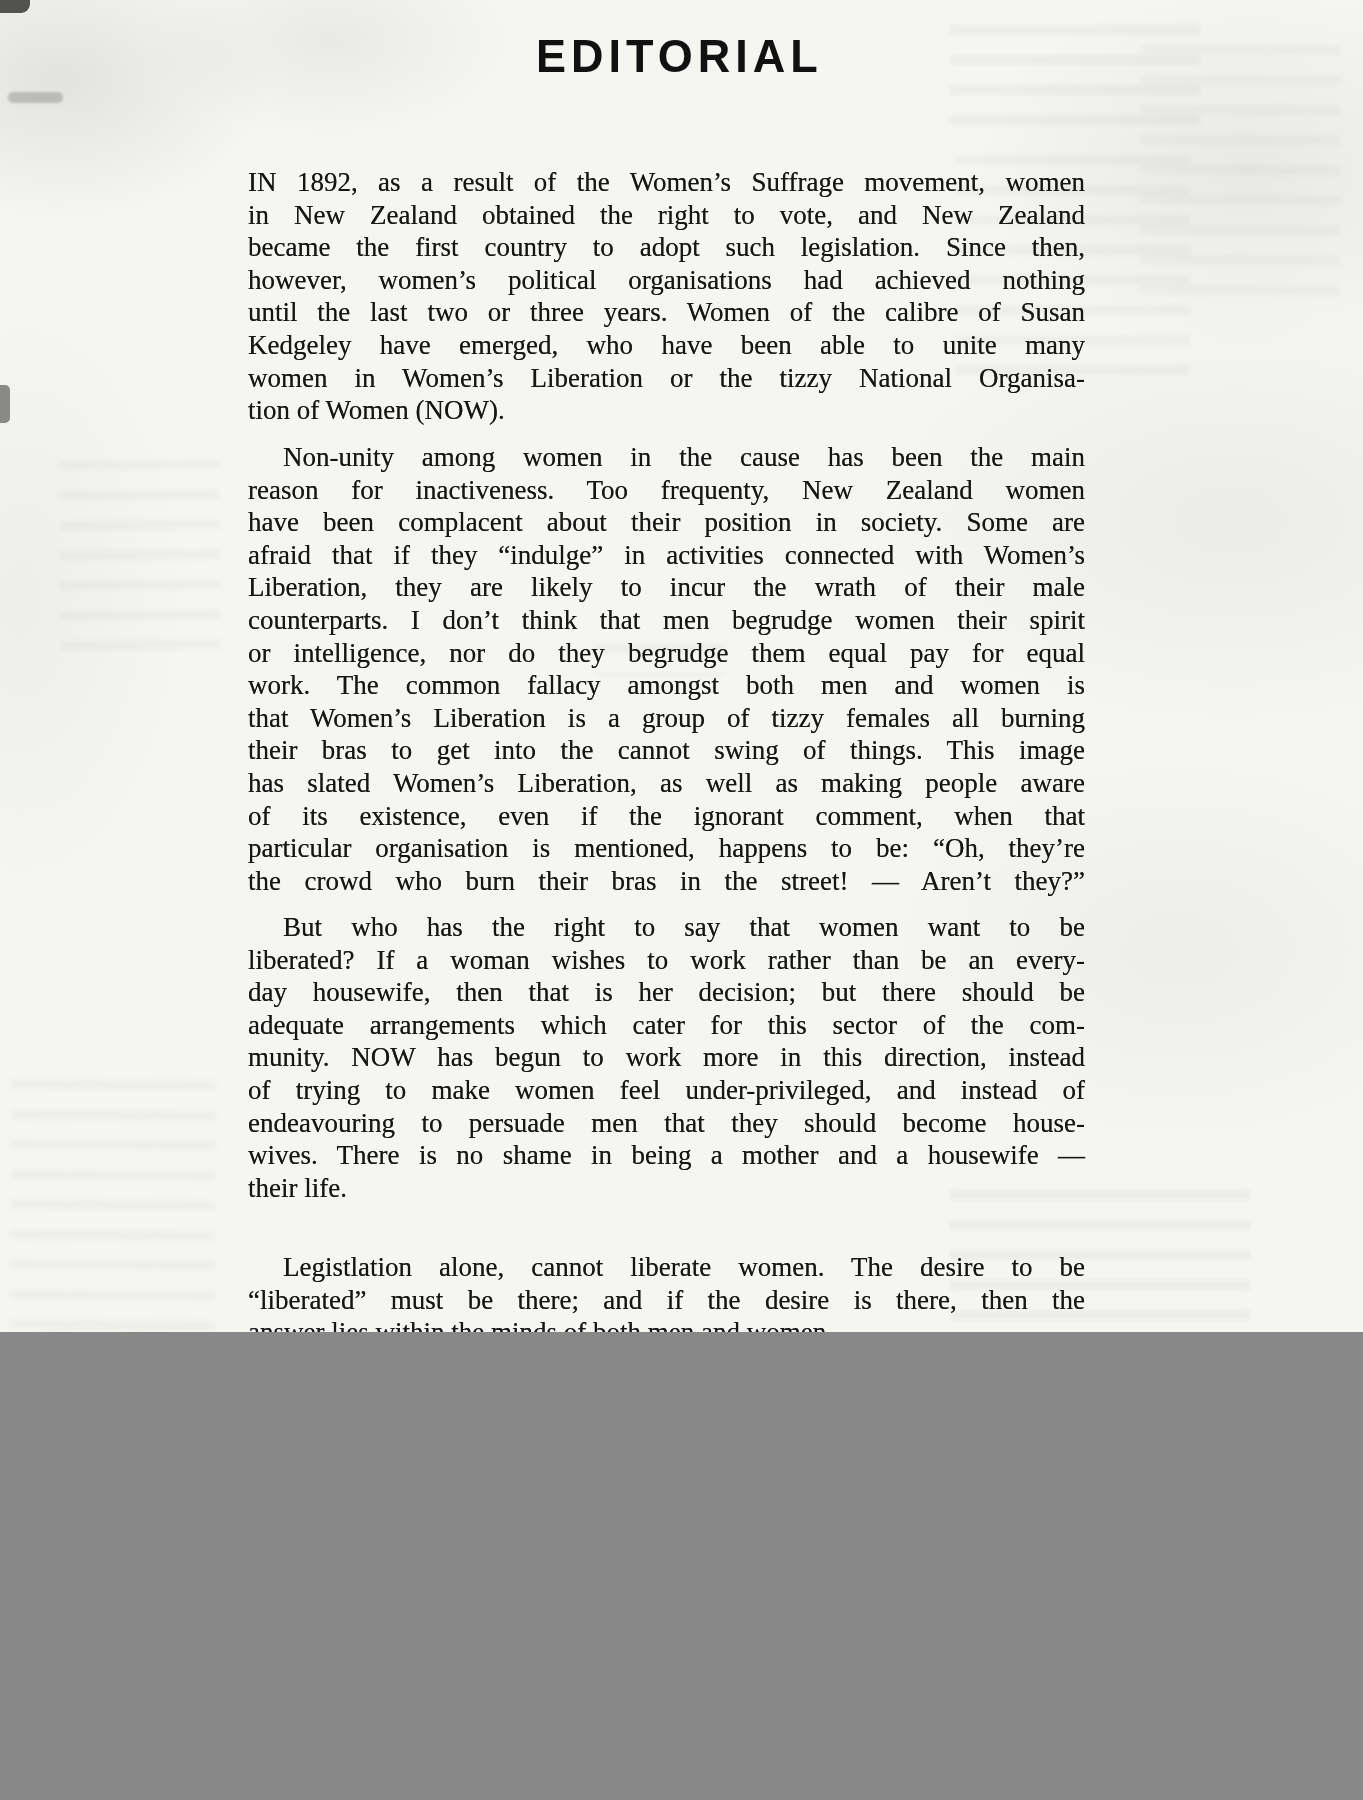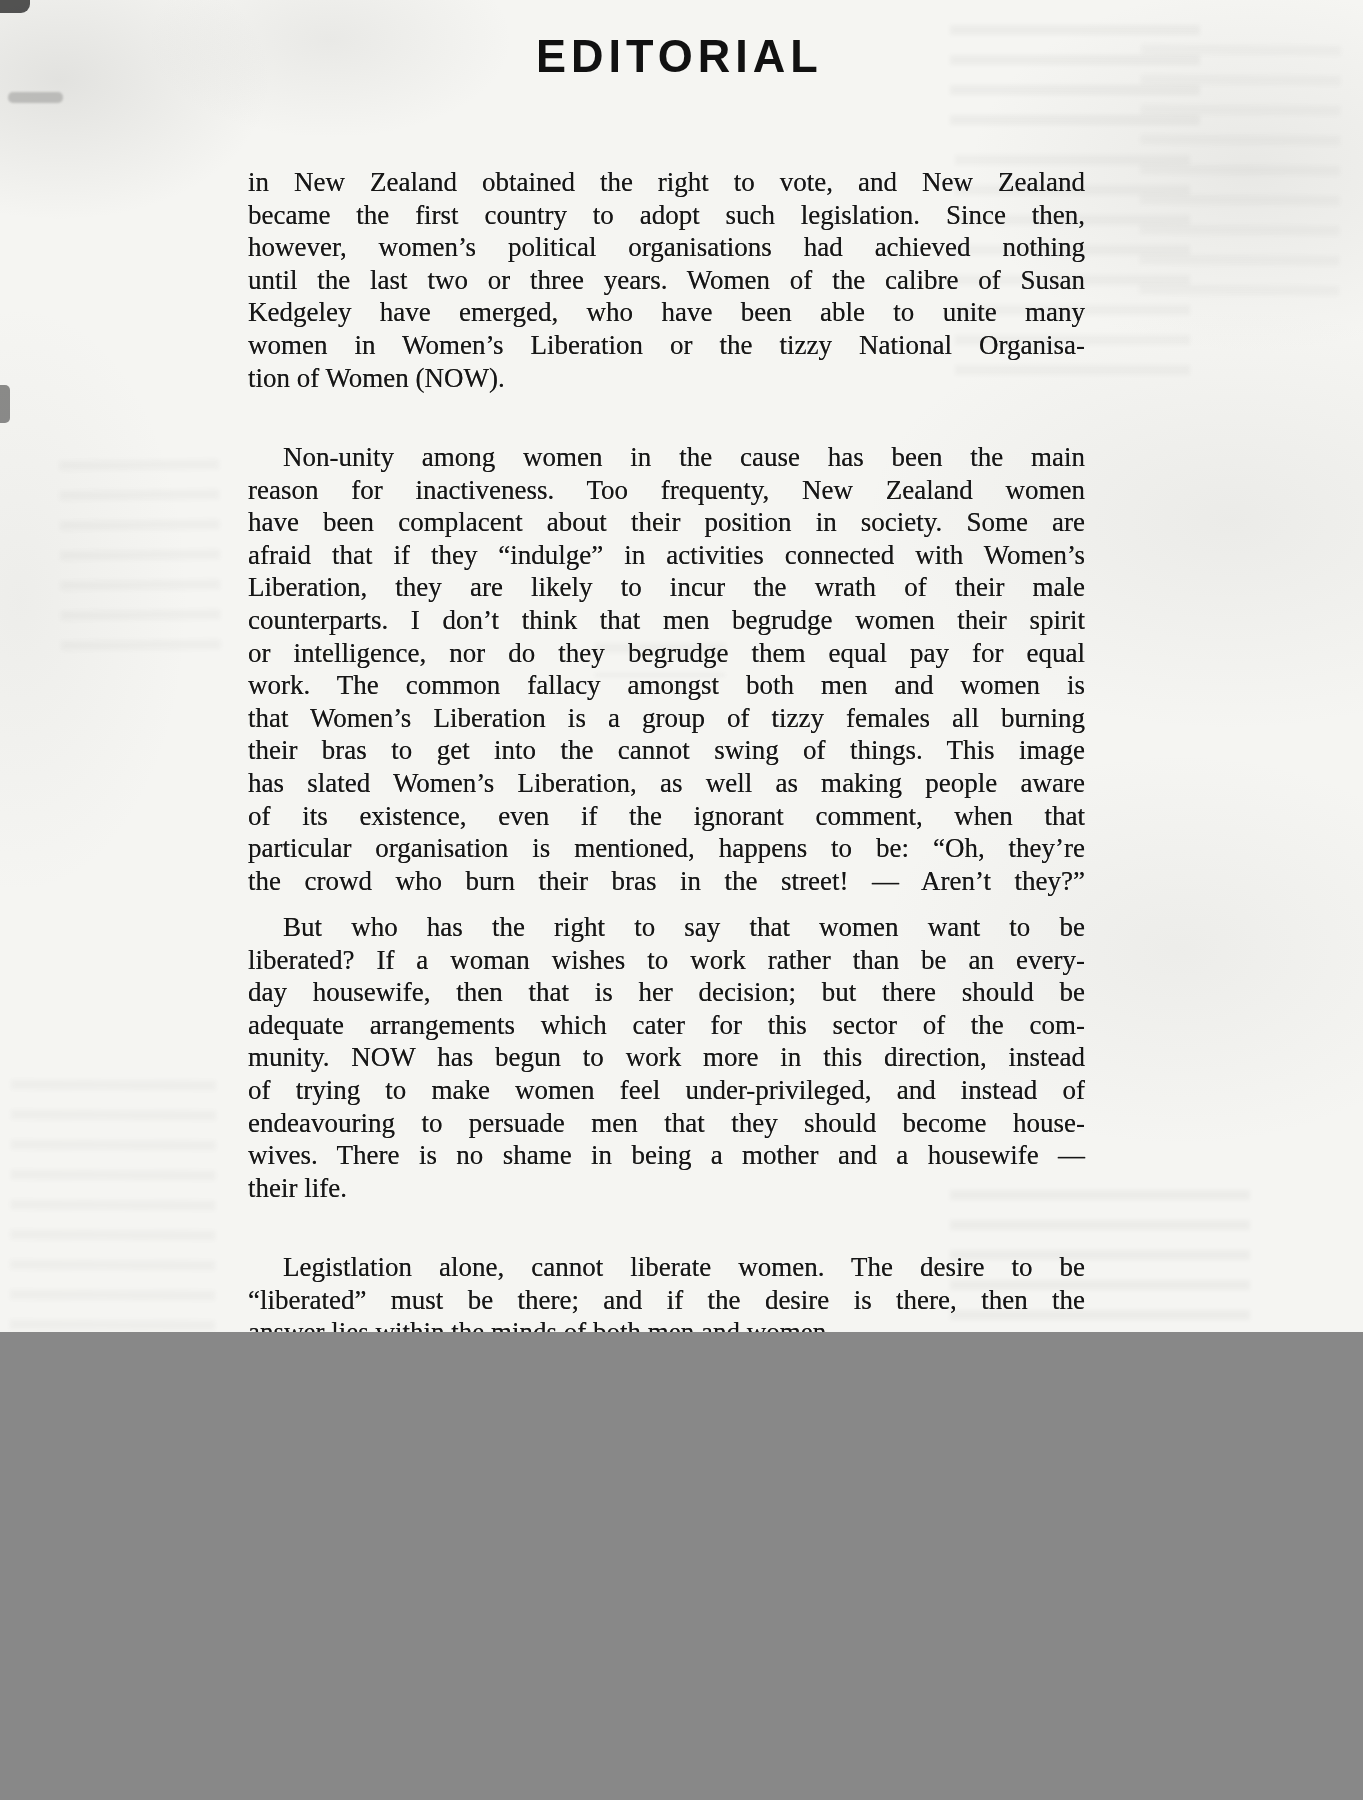--- a/index.html
+++ b/index.html
@@ -85,20 +85,21 @@
   <div class="ghost" style="left:150px;top:1585px;width:560px;height:175px;opacity:.11;transform:rotate(-.3deg);"></div>
   <div class="ghost" style="left:850px;top:1580px;width:400px;height:150px;opacity:.07;"></div>
 
   <div class="mark" style="left:0;top:0;width:30px;height:13px;background:#2a2a2a;opacity:.8;border-radius:0 0 9px 0;"></div>
   <div class="mark" style="left:8px;top:92px;width:55px;height:11px;background:#8a8a88;opacity:.45;border-radius:5px;filter:blur(1px);"></div>
   <div class="mark" style="left:0;top:385px;width:10px;height:38px;background:#333;opacity:.55;border-radius:0 5px 5px 0;"></div>
 
   <div class="title">EDITORIAL</div>
 
   <div class="para" style="top:166px;">
+    <div class="ln">IN 1892, as a result of the Women’s Suffrage movement, women</div>
     <div class="ln">in New Zealand obtained the right to vote, and New Zealand</div>
     <div class="ln">became the first country to adopt such legislation.  Since then,</div>
     <div class="ln">however, women’s political organisations had achieved nothing</div>
     <div class="ln">until the last two or three years.  Women of the calibre of Susan</div>
     <div class="ln">Kedgeley have emerged, who have been able to unite many</div>
     <div class="ln">women in Women’s Liberation or the tizzy National Organisa-</div>
     <div class="ln last">tion of Women (NOW).</div>
   </div>
 
   <div class="para" style="top:441px;">

